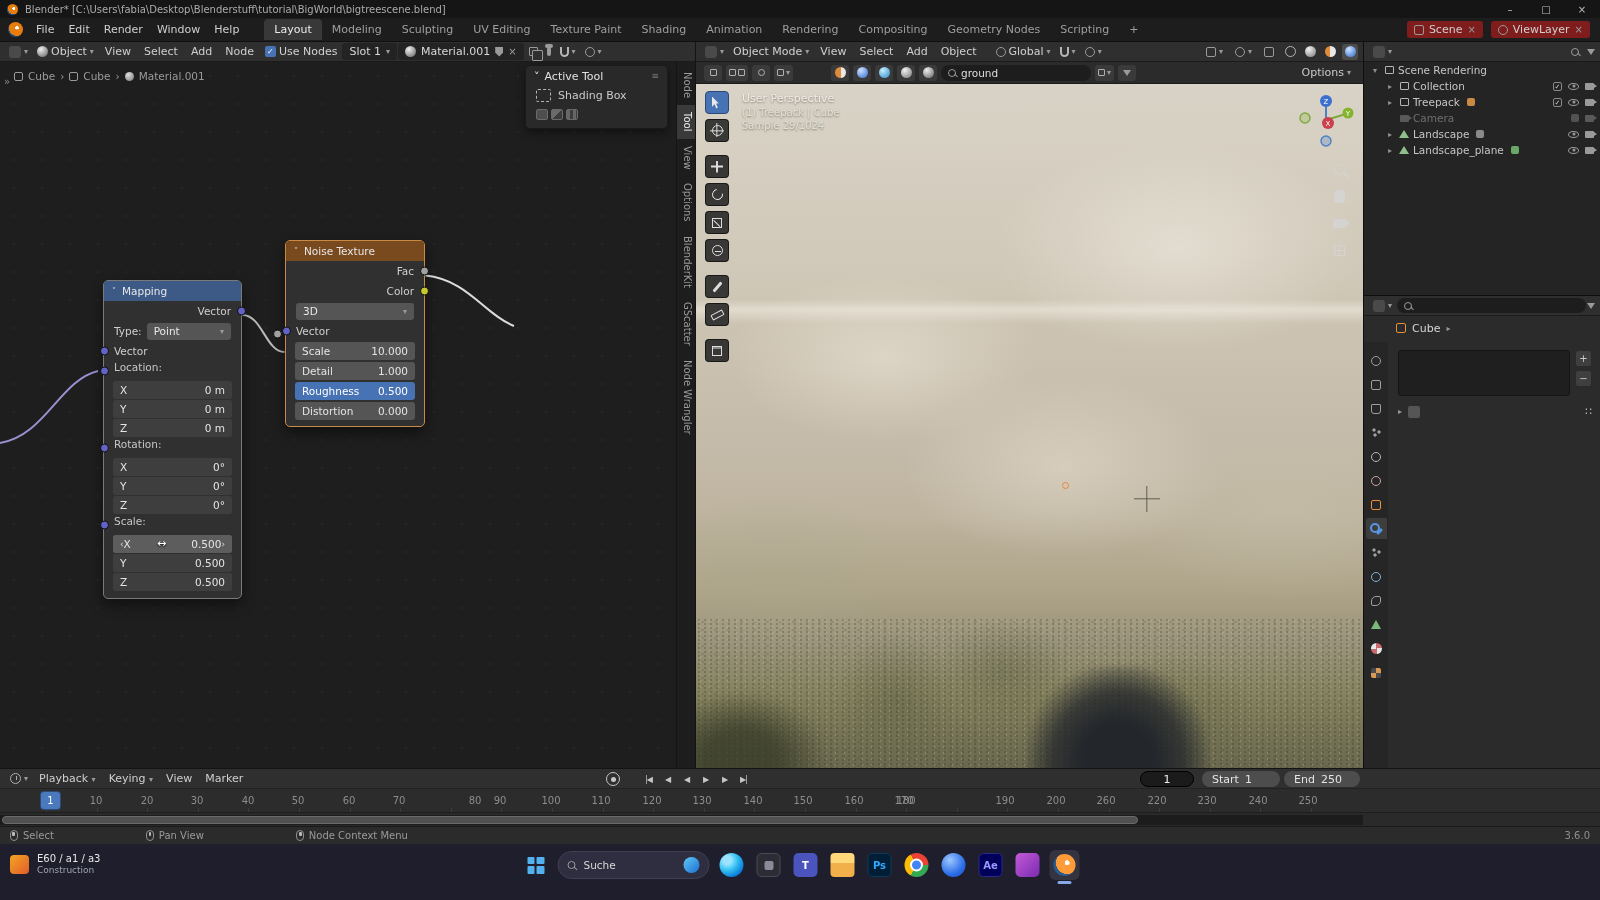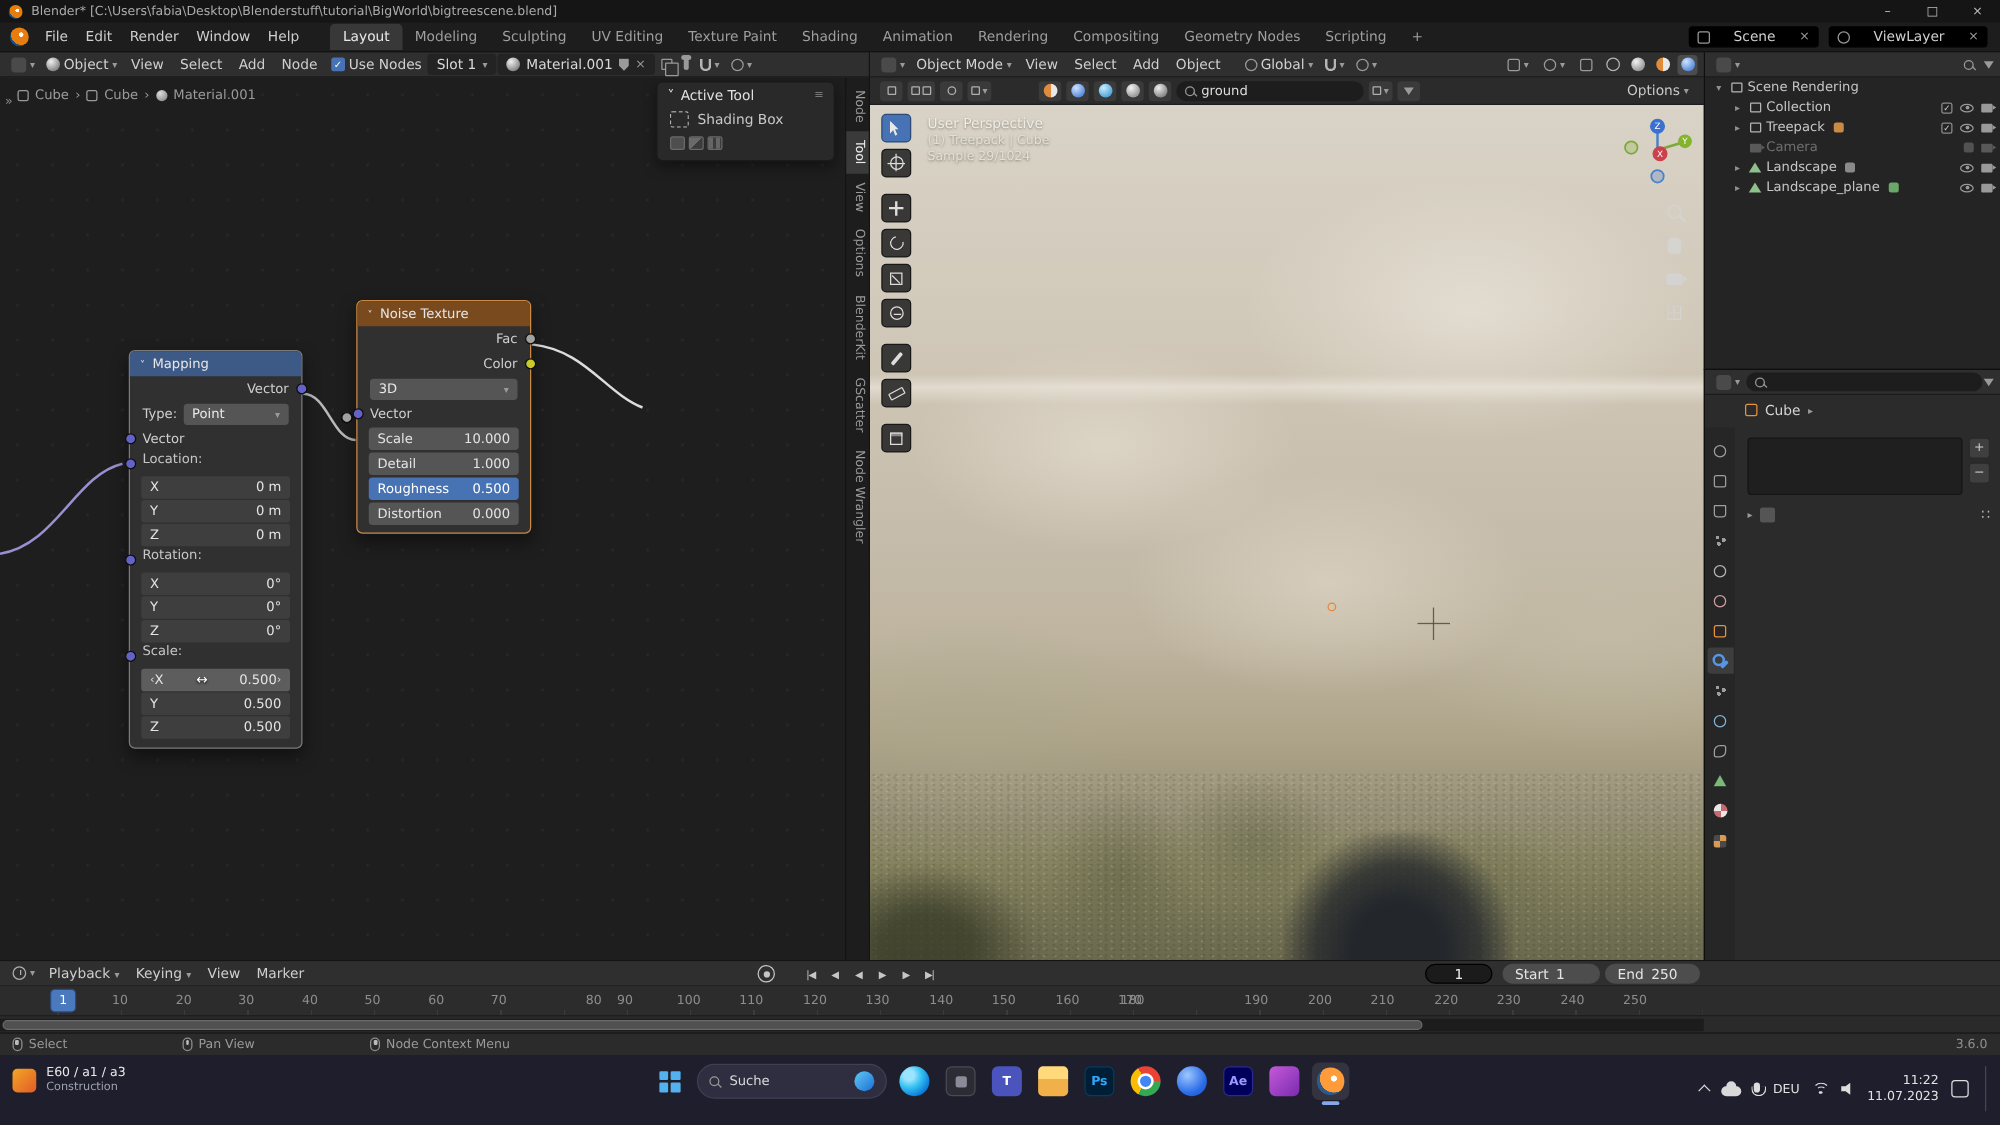--- a/index.html
+++ b/index.html
@@ -13,21 +13,21 @@
 .winbtn{width:36px;display:flex;align-items:center;justify-content:center;color:#bdbdbd;font-size:10px}
 
 
 #topbar{position:absolute;left:0;top:18px;width:1600px;height:24px;background:#1d1d1d;display:flex;align-items:center;border-bottom:1px solid #101010}
 .blogo2{width:15px;height:15px;margin:0 6px 0 8px;border-radius:50%;background:radial-gradient(circle at 60% 38%,#fff 0 13%,#e87d0d 15% 62%,#1f4f7a 64%);flex:none}
 .menu{padding:3px 7px;border-radius:3px;color:#cfcfcf}
 .wstabs{display:flex;margin-left:18px;height:100%;align-items:center}
 .wstab{padding:4px 10px;font-size:11px;color:#9f9f9f;border-radius:4px 4px 0 0;white-space:nowrap}
 .wstab.active{background:#383838;color:#e9e9e9}
 .topright{margin-left:auto;display:flex;align-items:center;gap:8px;margin-right:10px}
-.chip{display:flex;align-items:center;gap:19px;background:#000000;border-radius:3px;padding:2px 7px;color:#cfcfcf}
+.chip{display:flex;align-items:center;gap:5px;background:#7f1d1d;border-radius:3px;padding:2px 7px;color:#cfcfcf}
 .mini-ic{width:10px;height:10px;border:1.2px solid #9a9a9a;border-radius:2px;flex:none}
 .mini-ic.rnd{border-radius:50%}
 .caret{font-size:8px;color:#9a9a9a}
 .xic{color:#9a9a9a;font-size:10px}
 
 
 .edhead{display:flex;align-items:center;gap:1px;height:20px;background:#2f2f2f;border-bottom:1px solid #1b1b1b;padding:0 5px;font-size:11px;color:#d2d2d2;position:relative;z-index:8}
 .mi{padding:2px 6px;border-radius:3px;color:#cfcfcf;white-space:nowrap}
 .echip{display:flex;align-items:center;gap:3px;padding:1px 4px;border-radius:3px}
 .eicon{width:12px;height:12px;background:#4a4a4a;border-radius:3px;flex:none}
@@ -921,21 +921,21 @@
     <span class="rlabel" style="left:601px">110</span>
     <span class="rlabel" style="left:652px">120</span>
     <span class="rlabel" style="left:702px">130</span>
     <span class="rlabel" style="left:753px">140</span>
     <span class="rlabel" style="left:803px">150</span>
     <span class="rlabel" style="left:854px">160</span>
     <span class="rlabel" style="left:904px">170</span>
     <span class="rlabel" style="left:906px">180</span>
     <span class="rlabel" style="left:1005px">190</span>
     <span class="rlabel" style="left:1056px">200</span>
-    <span class="rlabel" style="left:1106px">210</span>
+    <span class="rlabel" style="left:1106px">260</span>
     <span class="rlabel" style="left:1157px">220</span>
     <span class="rlabel" style="left:1207px">230</span>
     <span class="rlabel" style="left:1258px">240</span>
     <span class="rlabel" style="left:1308px">250</span>
   </div>
 </div>
 
 <div id="hscroll">
   <div class="track"></div>
   <div class="thumb"></div>
@@ -1011,29 +1011,13 @@
     <span class="ticon">
         <span class="app a-ae">Ae</span>
       </span>
     <span class="ticon">
         <span class="app a-pur"></span>
       </span>
     <span class="ticon active">
         <span class="blend-ic"></span>
       </span>
   </div>
-  <div class="tray">
-    <span class="chev"></span>
-    <span class="cloud"></span>
-    <span class="micb"></span>
-    <span>DEU</span>
-    <span class="wifi">
-        <i></i>
-      </span>
-    <span class="vol"></span>
-    <span class="clockcol">
-      <div>11:22</div>
-      <div>11.07.2023</div>
-    </span>
-    <span class="noti"></span>
-    <span class="showdesk"></span>
-  </div>
 </div>
 
 </body></html>

